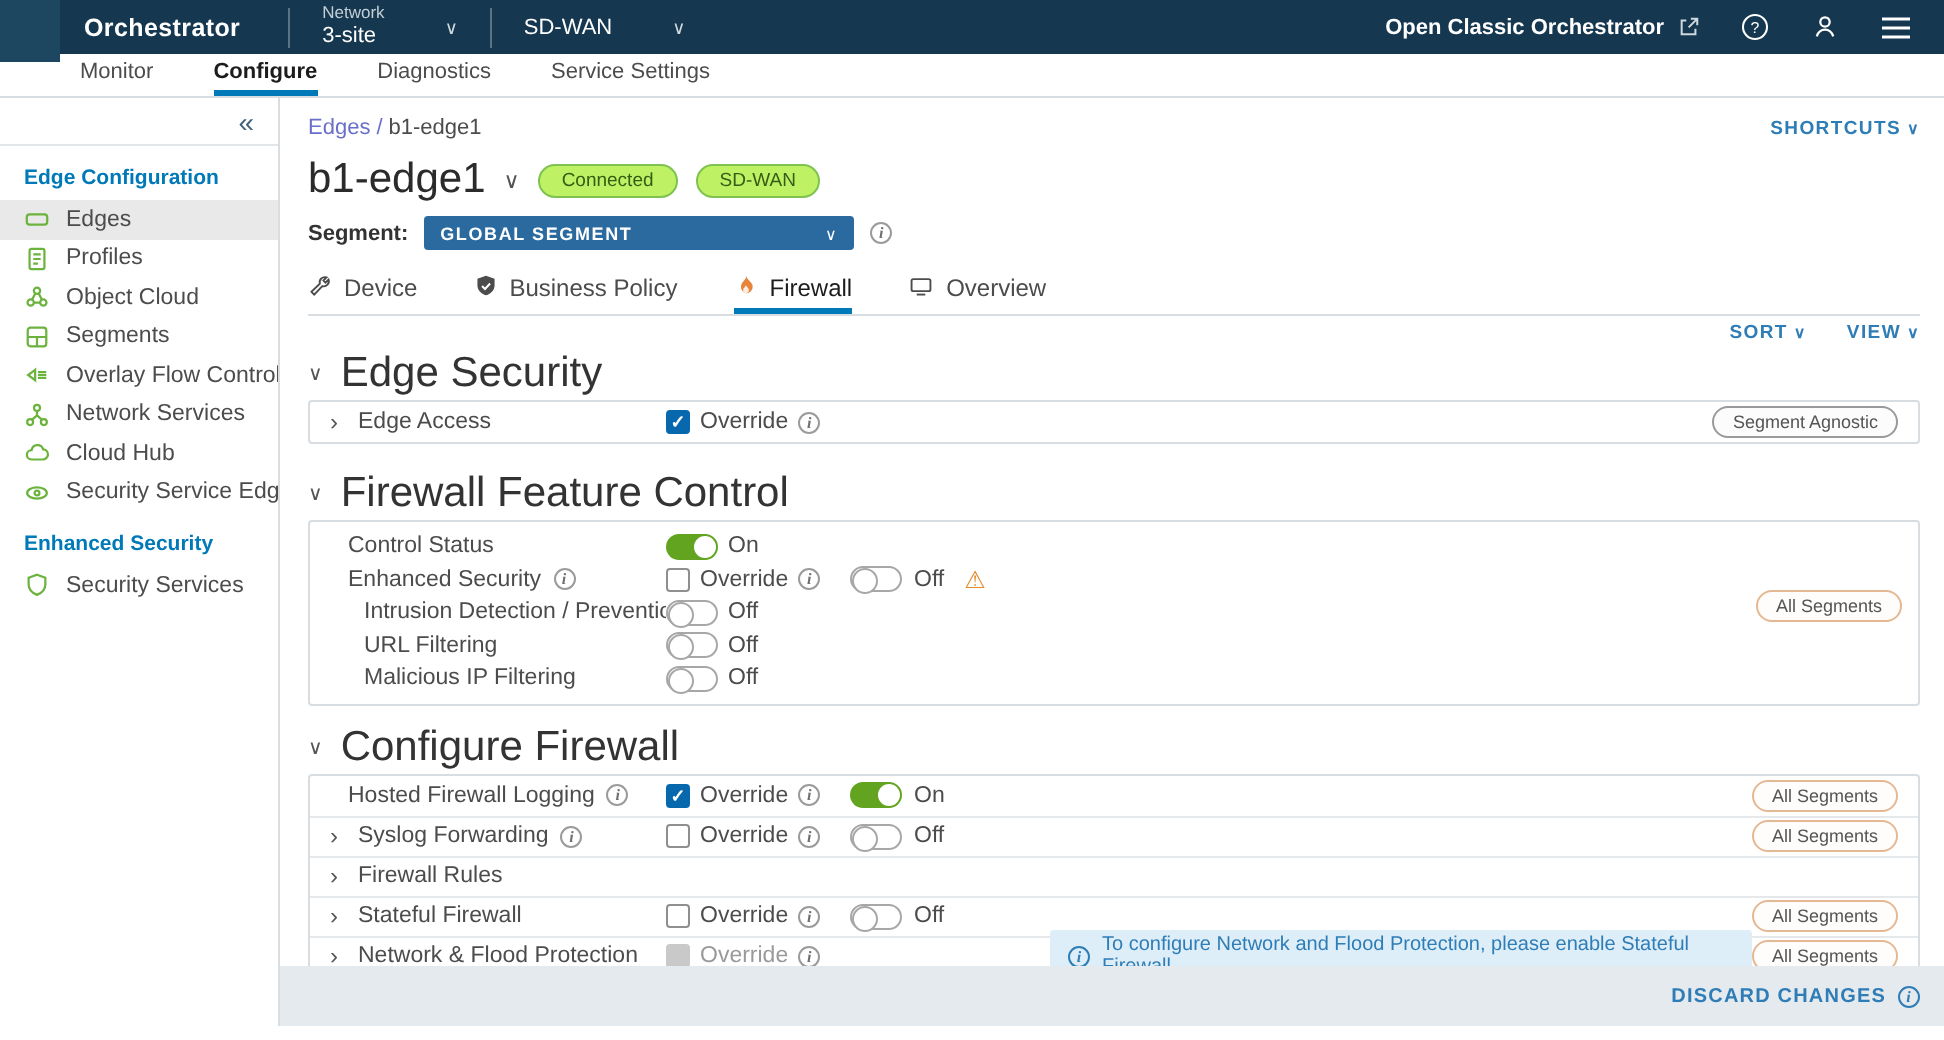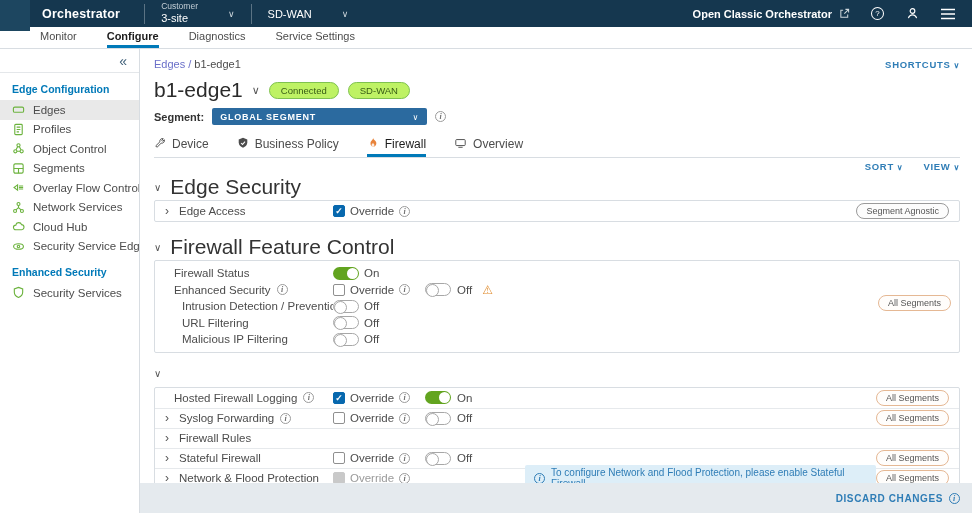--- a/index.html
+++ b/index.html
@@ -125,21 +125,21 @@
 </style>
 </head>
 <body>
 
 <header class="topbar">
   <div class="logo"></div>
   <div class="product">Orchestrator</div>
   <div class="tb-div"></div>
   <div class="tb-drop">
     <div class="lines">
-      <span class="tb-small">Customer</span>
+      <span class="tb-small">Network</span>
       <span class="tb-val">3-site</span>
     </div>
     <span class="tb-chev">∨</span>
   </div>
   <div class="tb-div"></div>
   <div class="tb-drop">
     <span class="tb-val">SD-WAN</span>
     <span class="tb-chev">∨</span>
   </div>
   <div class="tb-right">
@@ -207,21 +207,21 @@
     </div>
     <div class="side-item">
       <span class="sic">
           <svg viewBox="0 0 14 14" width="13" height="13">
             <circle cx="7" cy="3.6" r="1.7"></circle>
             <circle cx="3.6" cy="10" r="1.7"></circle>
             <circle cx="10.4" cy="10" r="1.7"></circle>
             <path d="M6 5.2L4.4 8.4M8 5.2l1.6 3.2M5.3 10h3.4"></path>
           </svg>
         </span>
-      <span>Object Control</span>
+      <span>Object Cloud</span>
     </div>
     <div class="side-item">
       <span class="sic">
           <svg viewBox="0 0 14 14" width="13" height="13">
             <rect x="2" y="2" width="10" height="10" rx="1.5"></rect>
             <path d="M2 7h10M7 7v5"></path>
           </svg>
         </span>
       <span>Segments</span>
     </div>
@@ -354,21 +354,21 @@
         </div>
       </div>
 
       <div class="section-title mt2">
         <span class="sec-chev"></span>
         <span>Firewall Feature Control</span>
       </div>
       <div class="panel ffc">
         <div class="row row-h17">
           <div class="lab ind">
-              <span>Firewall Status</span>
+              <span>Control Status</span>
             </div>
           <div class="ovr">
             <span class="toggle on"></span>
             <span>On</span>
           </div>
         </div>
         <div class="row row-h17">
           <div class="lab ind">
             <span>Enhanced Security</span>
             <span class="info-i"></span>
@@ -409,20 +409,21 @@
           <div class="ovr">
             <span class="toggle off"></span>
             <span>Off</span>
           </div>
         </div>
         <span class="pill tan abs-badge">All Segments</span>
       </div>
 
       <div class="section-title mt3">
         <span class="sec-chev"></span>
+        <span>Configure Firewall</span>
       </div>
       <div class="panel cf">
         <div class="row row-h20">
           <div class="lab ind">
             <span>Hosted Firewall Logging</span>
             <span class="info-i"></span>
           </div>
           <div class="ovr">
             <span class="cbx checked"></span>
             <span>Override</span>

